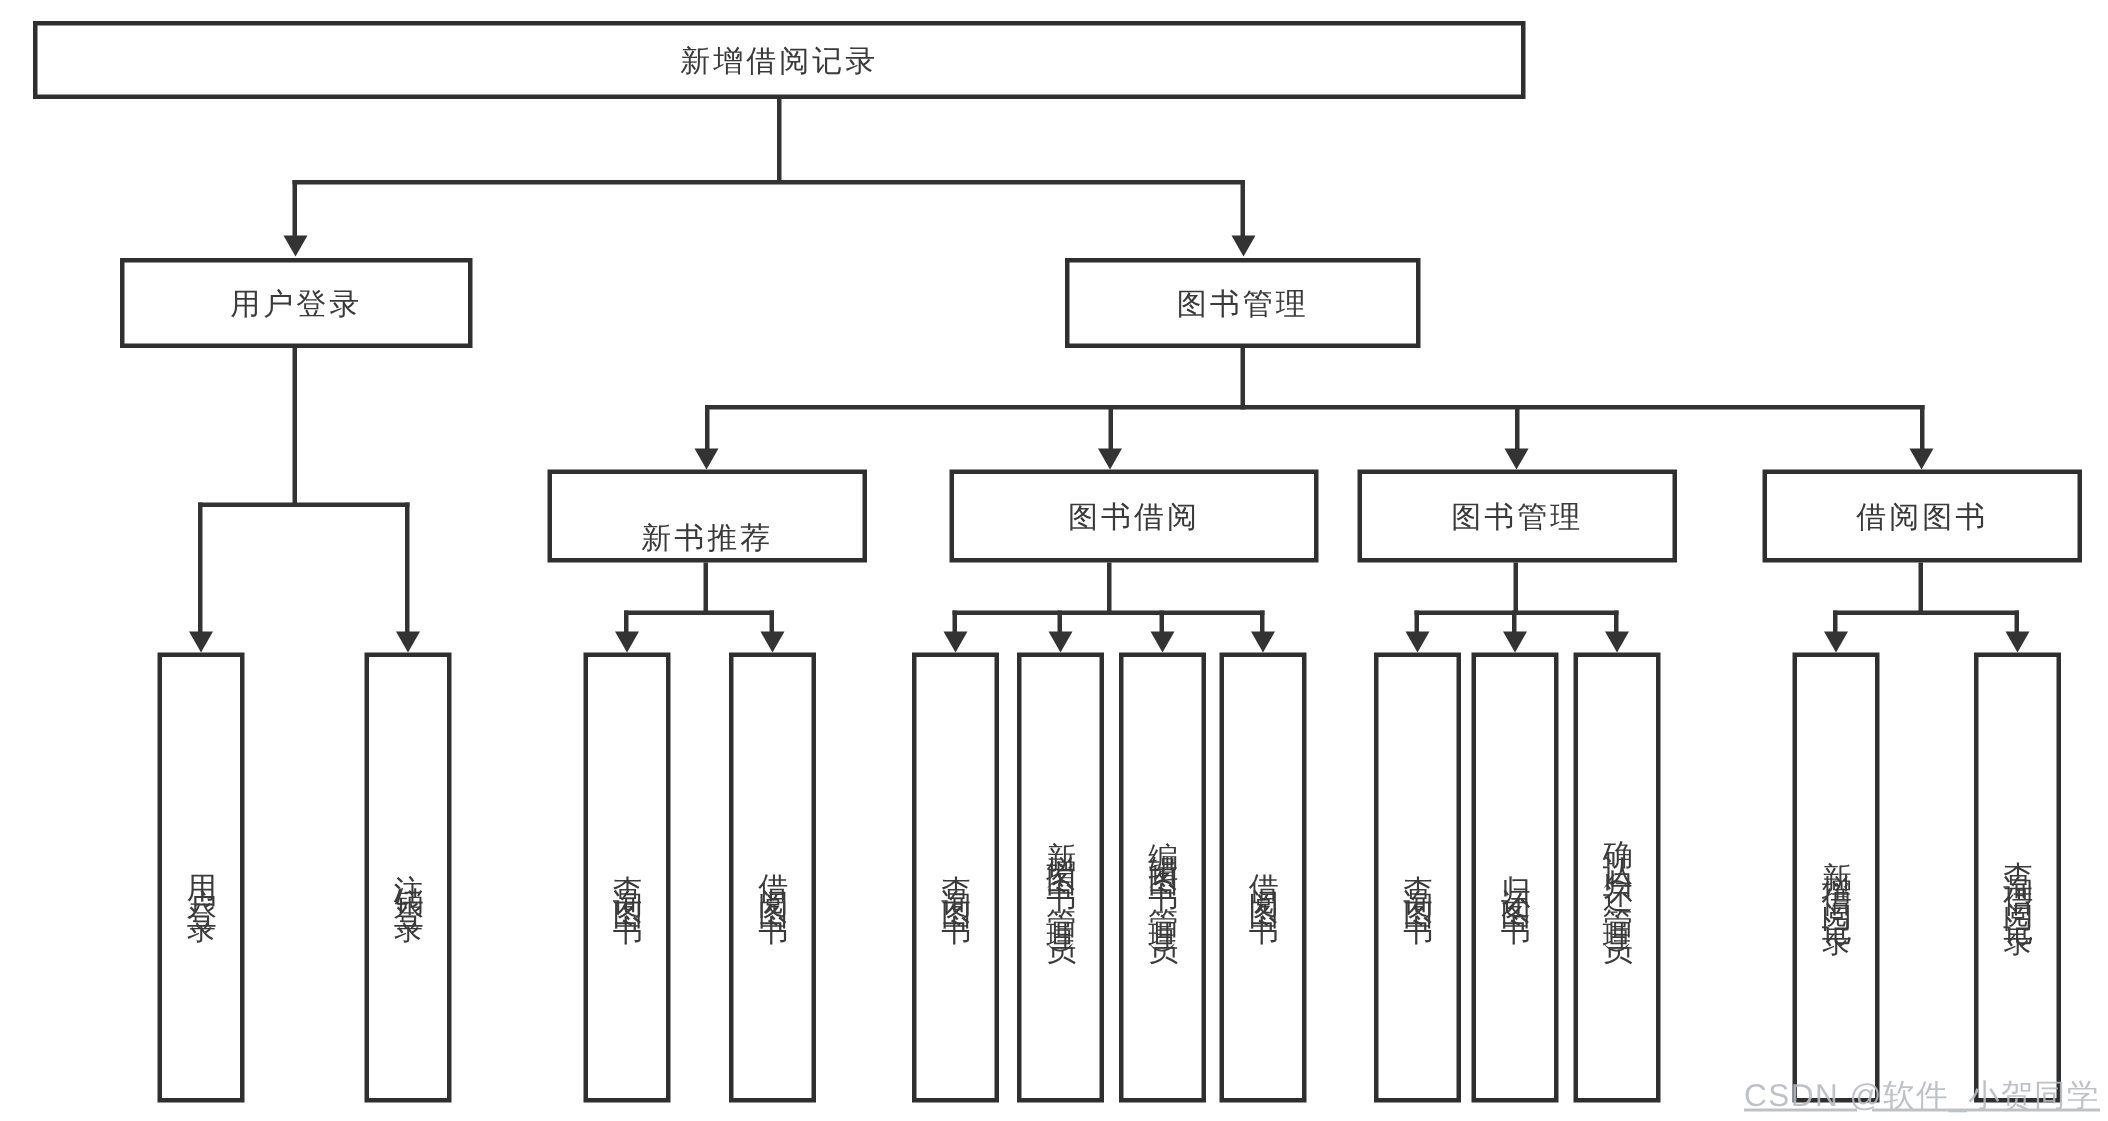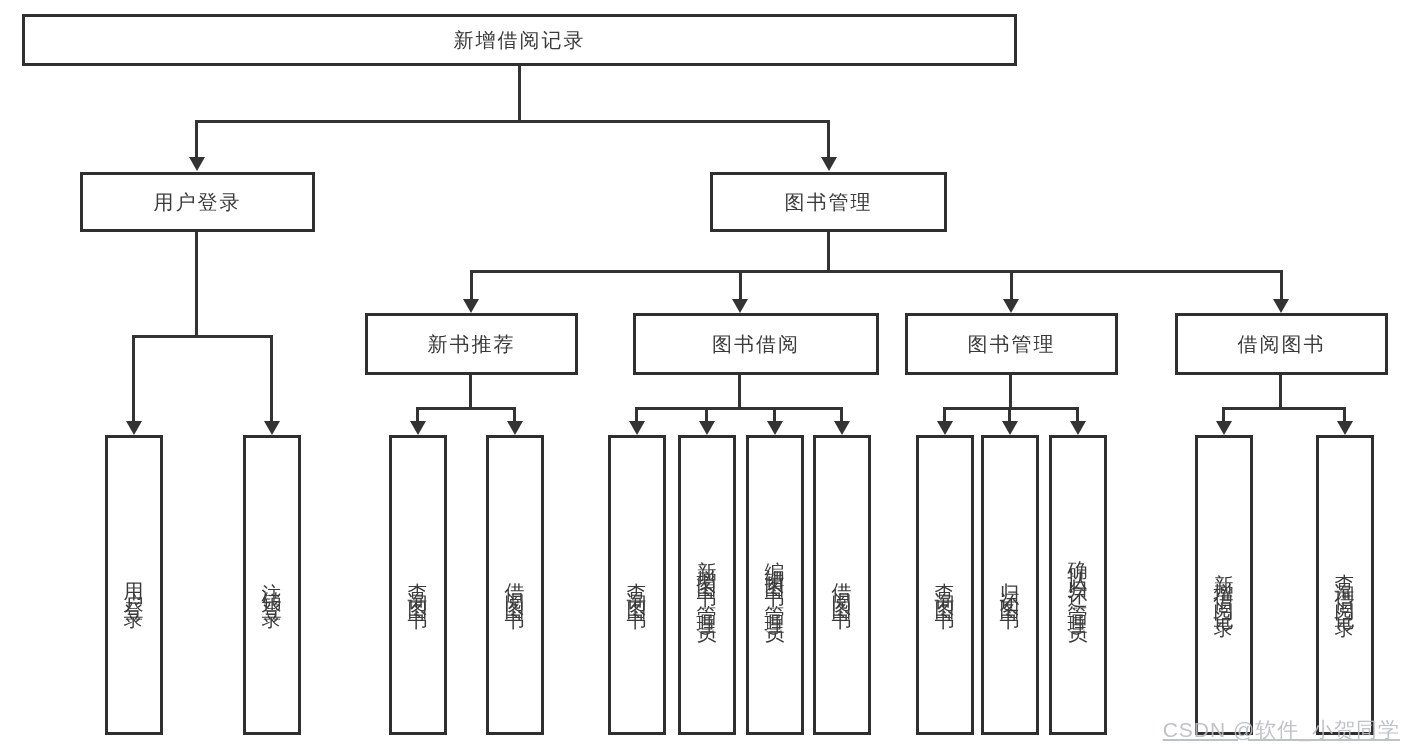--- a/index.html
+++ b/index.html
@@ -64,21 +64,21 @@
   <div class="line hline" style="left:470px;top:270px;width:813px;"></div>
   <div class="line vline" style="left:470px;top:270px;height:30px;"></div>
   <div class="arrow" style="left:463px;top:299px;"></div>
   <div class="line vline" style="left:739px;top:270px;height:30px;"></div>
   <div class="arrow" style="left:732px;top:299px;"></div>
   <div class="line vline" style="left:1010px;top:270px;height:30px;"></div>
   <div class="arrow" style="left:1003px;top:299px;"></div>
   <div class="line vline" style="left:1280px;top:270px;height:30px;"></div>
   <div class="arrow" style="left:1273px;top:299px;"></div>
 
-  <div class="box" style="left:365px;top:313px;width:213px;height:62px;">
+  <div class="box" style="left:365px;top:313px;width:213px;height:62px;align-items:flex-end;">
     <span class="hlabel">新书推荐</span>
   </div>
   <div class="box" style="left:633px;top:313px;width:246px;height:62px;text-align:center;">
     <span class="hlabel">图书借阅</span>
   </div>
   <div class="box" style="left:905px;top:313px;width:213px;height:62px;">
     <span class="hlabel">图书管理</span>
   </div>
   <div class="box" style="left:1175px;top:313px;width:213px;height:62px;">
     <span class="hlabel">借阅图书</span>

